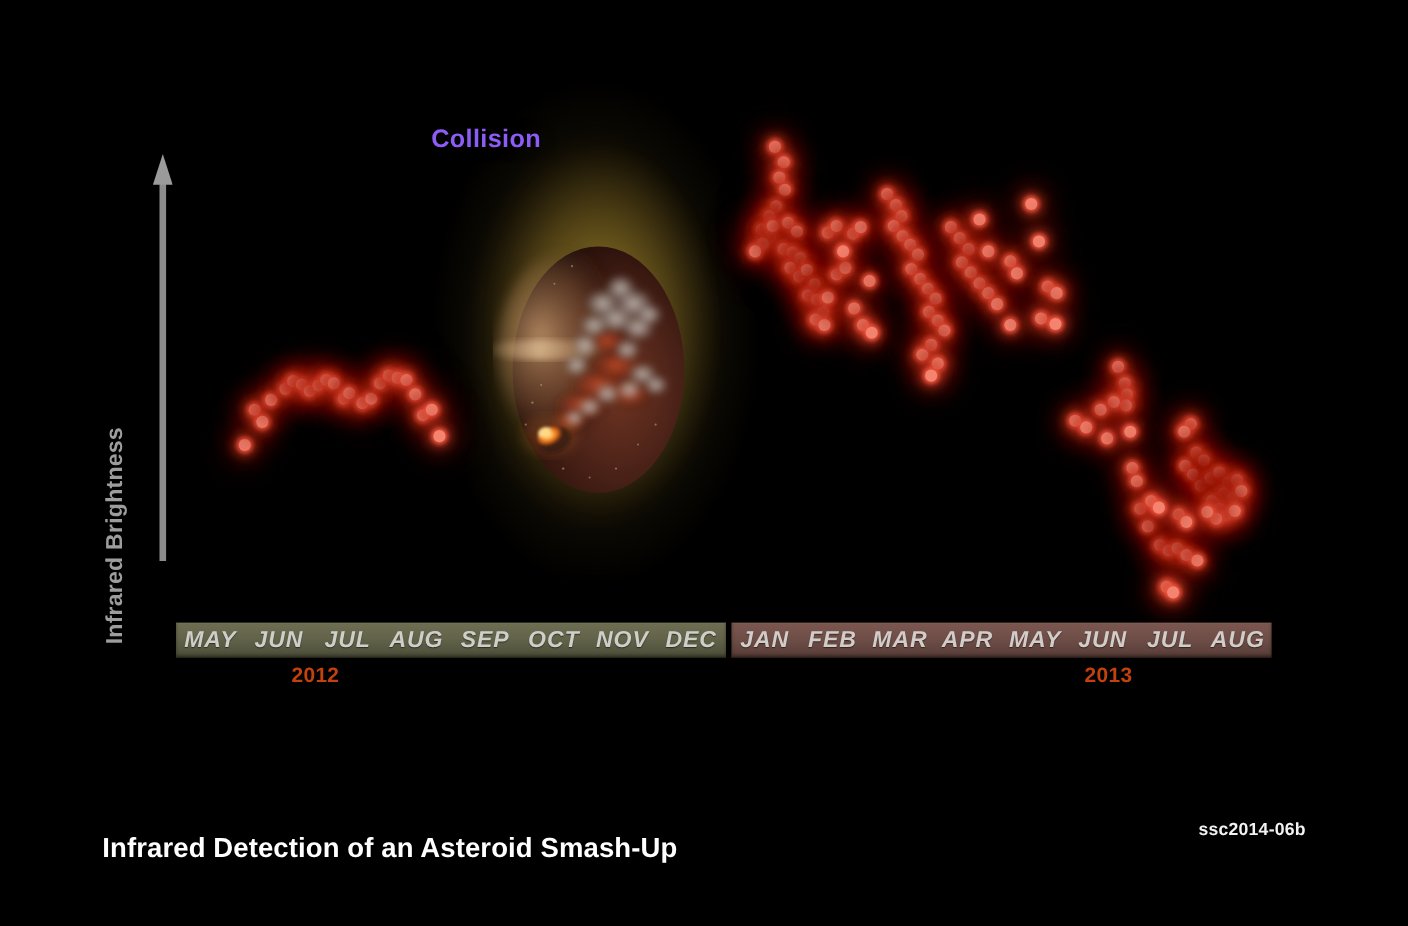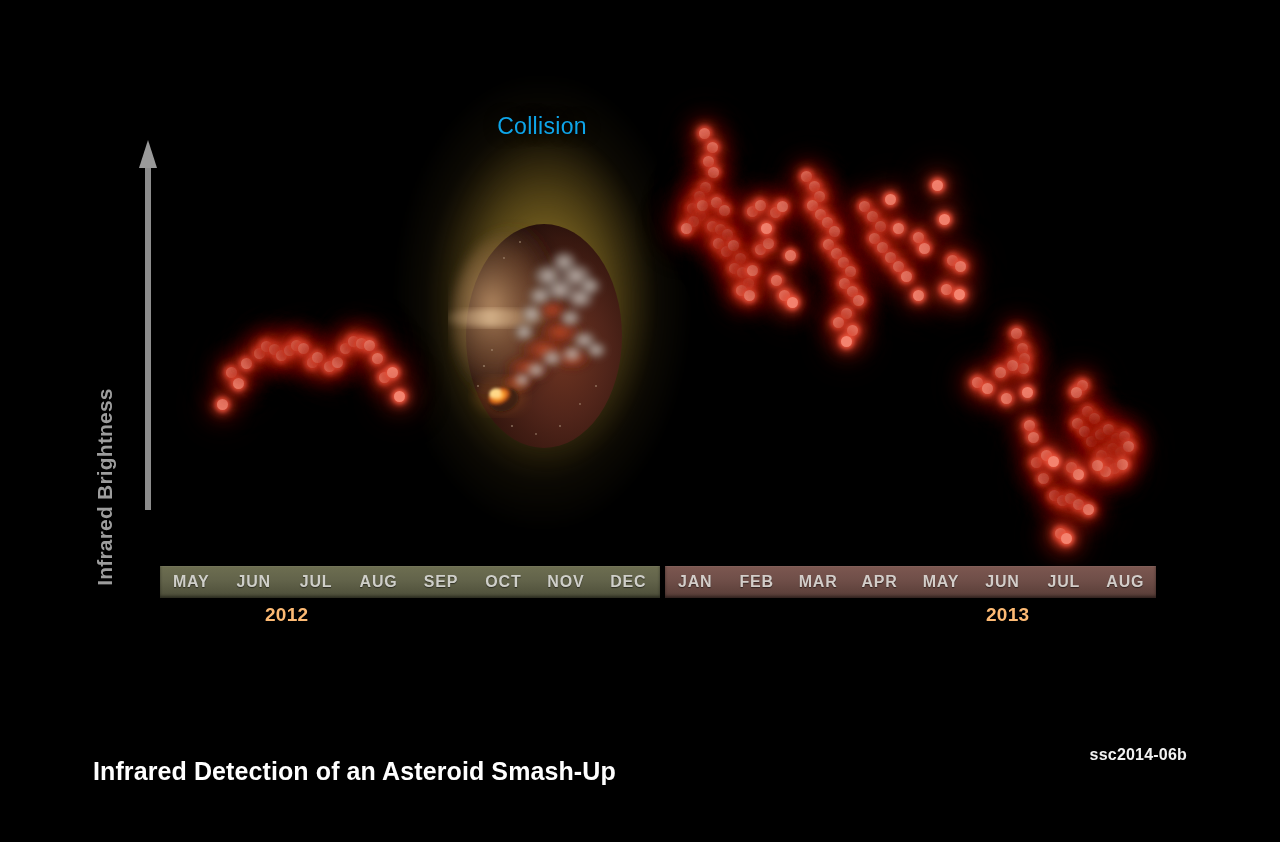--- a/index.html
+++ b/index.html
@@ -36,23 +36,22 @@
 
   
   .art{
     position:absolute;left:448px;top:190px;width:190px;height:280px;
     pointer-events:none;
   }
   .art svg{display:block;}
 
   .collision-label{
     position:absolute;left:392px;top:113px;width:300px;
-    text-align:center;
-    color:#0ea5e9;
-    font-size:23px;font-weight:normal;letter-spacing:.3px;
+    color:#8b5cf6;
+    font-size:23px;font-weight:bold;letter-spacing:.3px;
     text-shadow:0 0 14px rgba(0,0,0,.55);
   }
 
   
   .yaxis-arrow{
     position:absolute;left:139px;top:140px;width:18px;height:370px;
   }
   .yaxis-label{
     position:absolute;left:-60px;top:300px;width:260px;
     transform:rotate(-90deg);
@@ -71,27 +70,28 @@
     background:linear-gradient(180deg,#6d6e51 0%,#62634a 45%,#4c4d38 100%);
     box-shadow:inset 0 -2px 3px rgba(0,0,0,.45), inset 0 1px 1px rgba(255,255,255,.07);
   }
   .tl-gap{width:5px;height:32px;background:#000;}
   .tl-2013{
     background:linear-gradient(180deg,#7c5750 0%,#6f4e48 45%,#573c36 100%);
     box-shadow:inset 0 -2px 3px rgba(0,0,0,.45), inset 0 1px 1px rgba(255,255,255,.07);
   }
   .tl-month{
     flex:1 1 0;display:flex;align-items:center;justify-content:center;
-    color:#cfcfc9;font-size:16px;font-weight:bold;letter-spacing:.8px;
+    color:#cfcfc9;font-size:21px;font-weight:bold;letter-spacing:.8px;
     text-shadow:0 1px 1px rgba(0,0,0,.5);
+    font-style:italic;
   }
   .tl-2013 .tl-month{color:#d3cdc9;}
 
   .year{
-    position:absolute;top:604px;color:#fdba74;
+    position:absolute;top:604px;color:#c2410c;
     font-size:19px;font-weight:bold;letter-spacing:.3px;
   }
   #year-2012{left:265px;}
   #year-2013{left:986px;}
 
   .xaxis-title{
     position:absolute;left:0;top:637px;width:1280px;text-align:center;
     color:#a8a8a8;font-size:23px;font-weight:bold;letter-spacing:.3px;
   }
   .xaxis-title span{position:relative;left:20px;}

